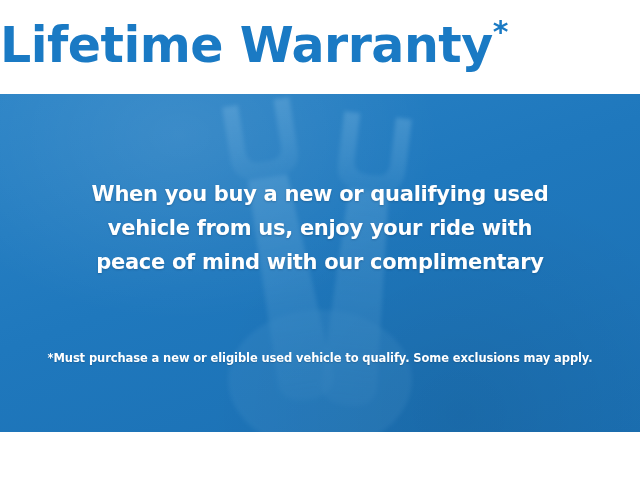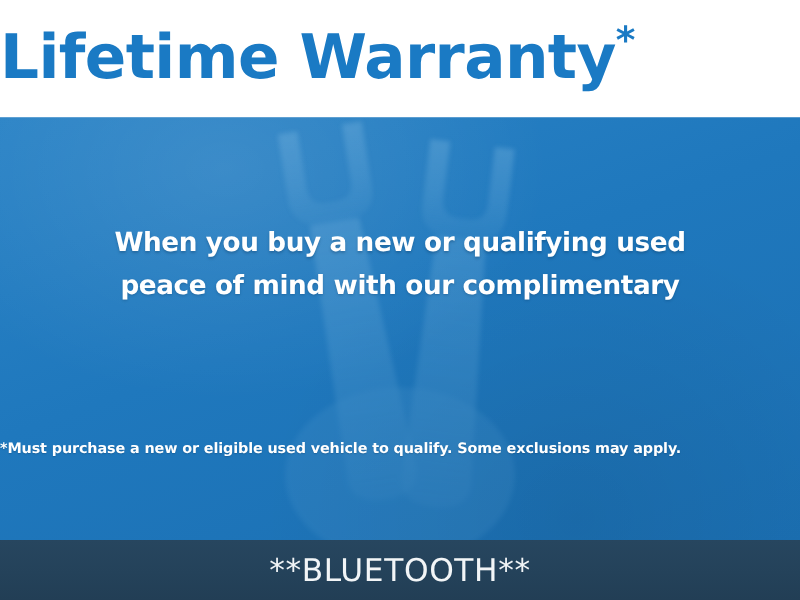--- a/index.html
+++ b/index.html
@@ -97,21 +97,21 @@
     text-shadow: 0 1px 2px rgba(10,50,85,0.30);
   }
   .body-copy .line { display: block; white-space: nowrap; }
 
   
   .fineprint {
     position: absolute;
     left: 0;
     top: 255px;
     width: 640px;
-    text-align: left;
+    text-align: center;
     font-family: "DejaVu Sans", sans-serif;
     font-weight: bold;
     font-size: 11.5px;
     line-height: 18px;
     letter-spacing: -0.1px;
     color: #ffffff;
     text-shadow: 0 1px 1px rgba(10,50,85,0.28);
   }
   .fineprint .line { display: block; white-space: nowrap; }
 
@@ -169,26 +169,24 @@
                    L212 34 L212 80 Q212 94 198 94 L190 94 Q176 94 176 80 L176 34 Z" fill="url(#wmg)"></path>
           <path d="M174 110 L214 110 L226 305 Q226 326 198 326 Q170 326 170 305 Z" fill="url(#wmg)" opacity="0.75"></path>
         </g>
 
         <ellipse cx="150" cy="300" rx="92" ry="70" fill="#7db9e2" opacity="0.35"></ellipse>
       </svg>
     </div>
 
     <div class="body-copy">
       <span class="line">When you buy a new or qualifying used</span>
+      <span class="line">vehicle from us, enjoy your ride with</span>
       <span class="line">peace of mind with our complimentary</span>
     </div>
 
     <div class="fineprint">
       <span class="line">*Must purchase a new or eligible used vehicle to qualify. Some exclusions may apply.</span>
     </div>
 
   </div>
 
-  <div class="caption-bar">
-    <div class="caption-text">**BLUETOOTH**</div>
-  </div>
 
 </div>
 
 </body></html>

